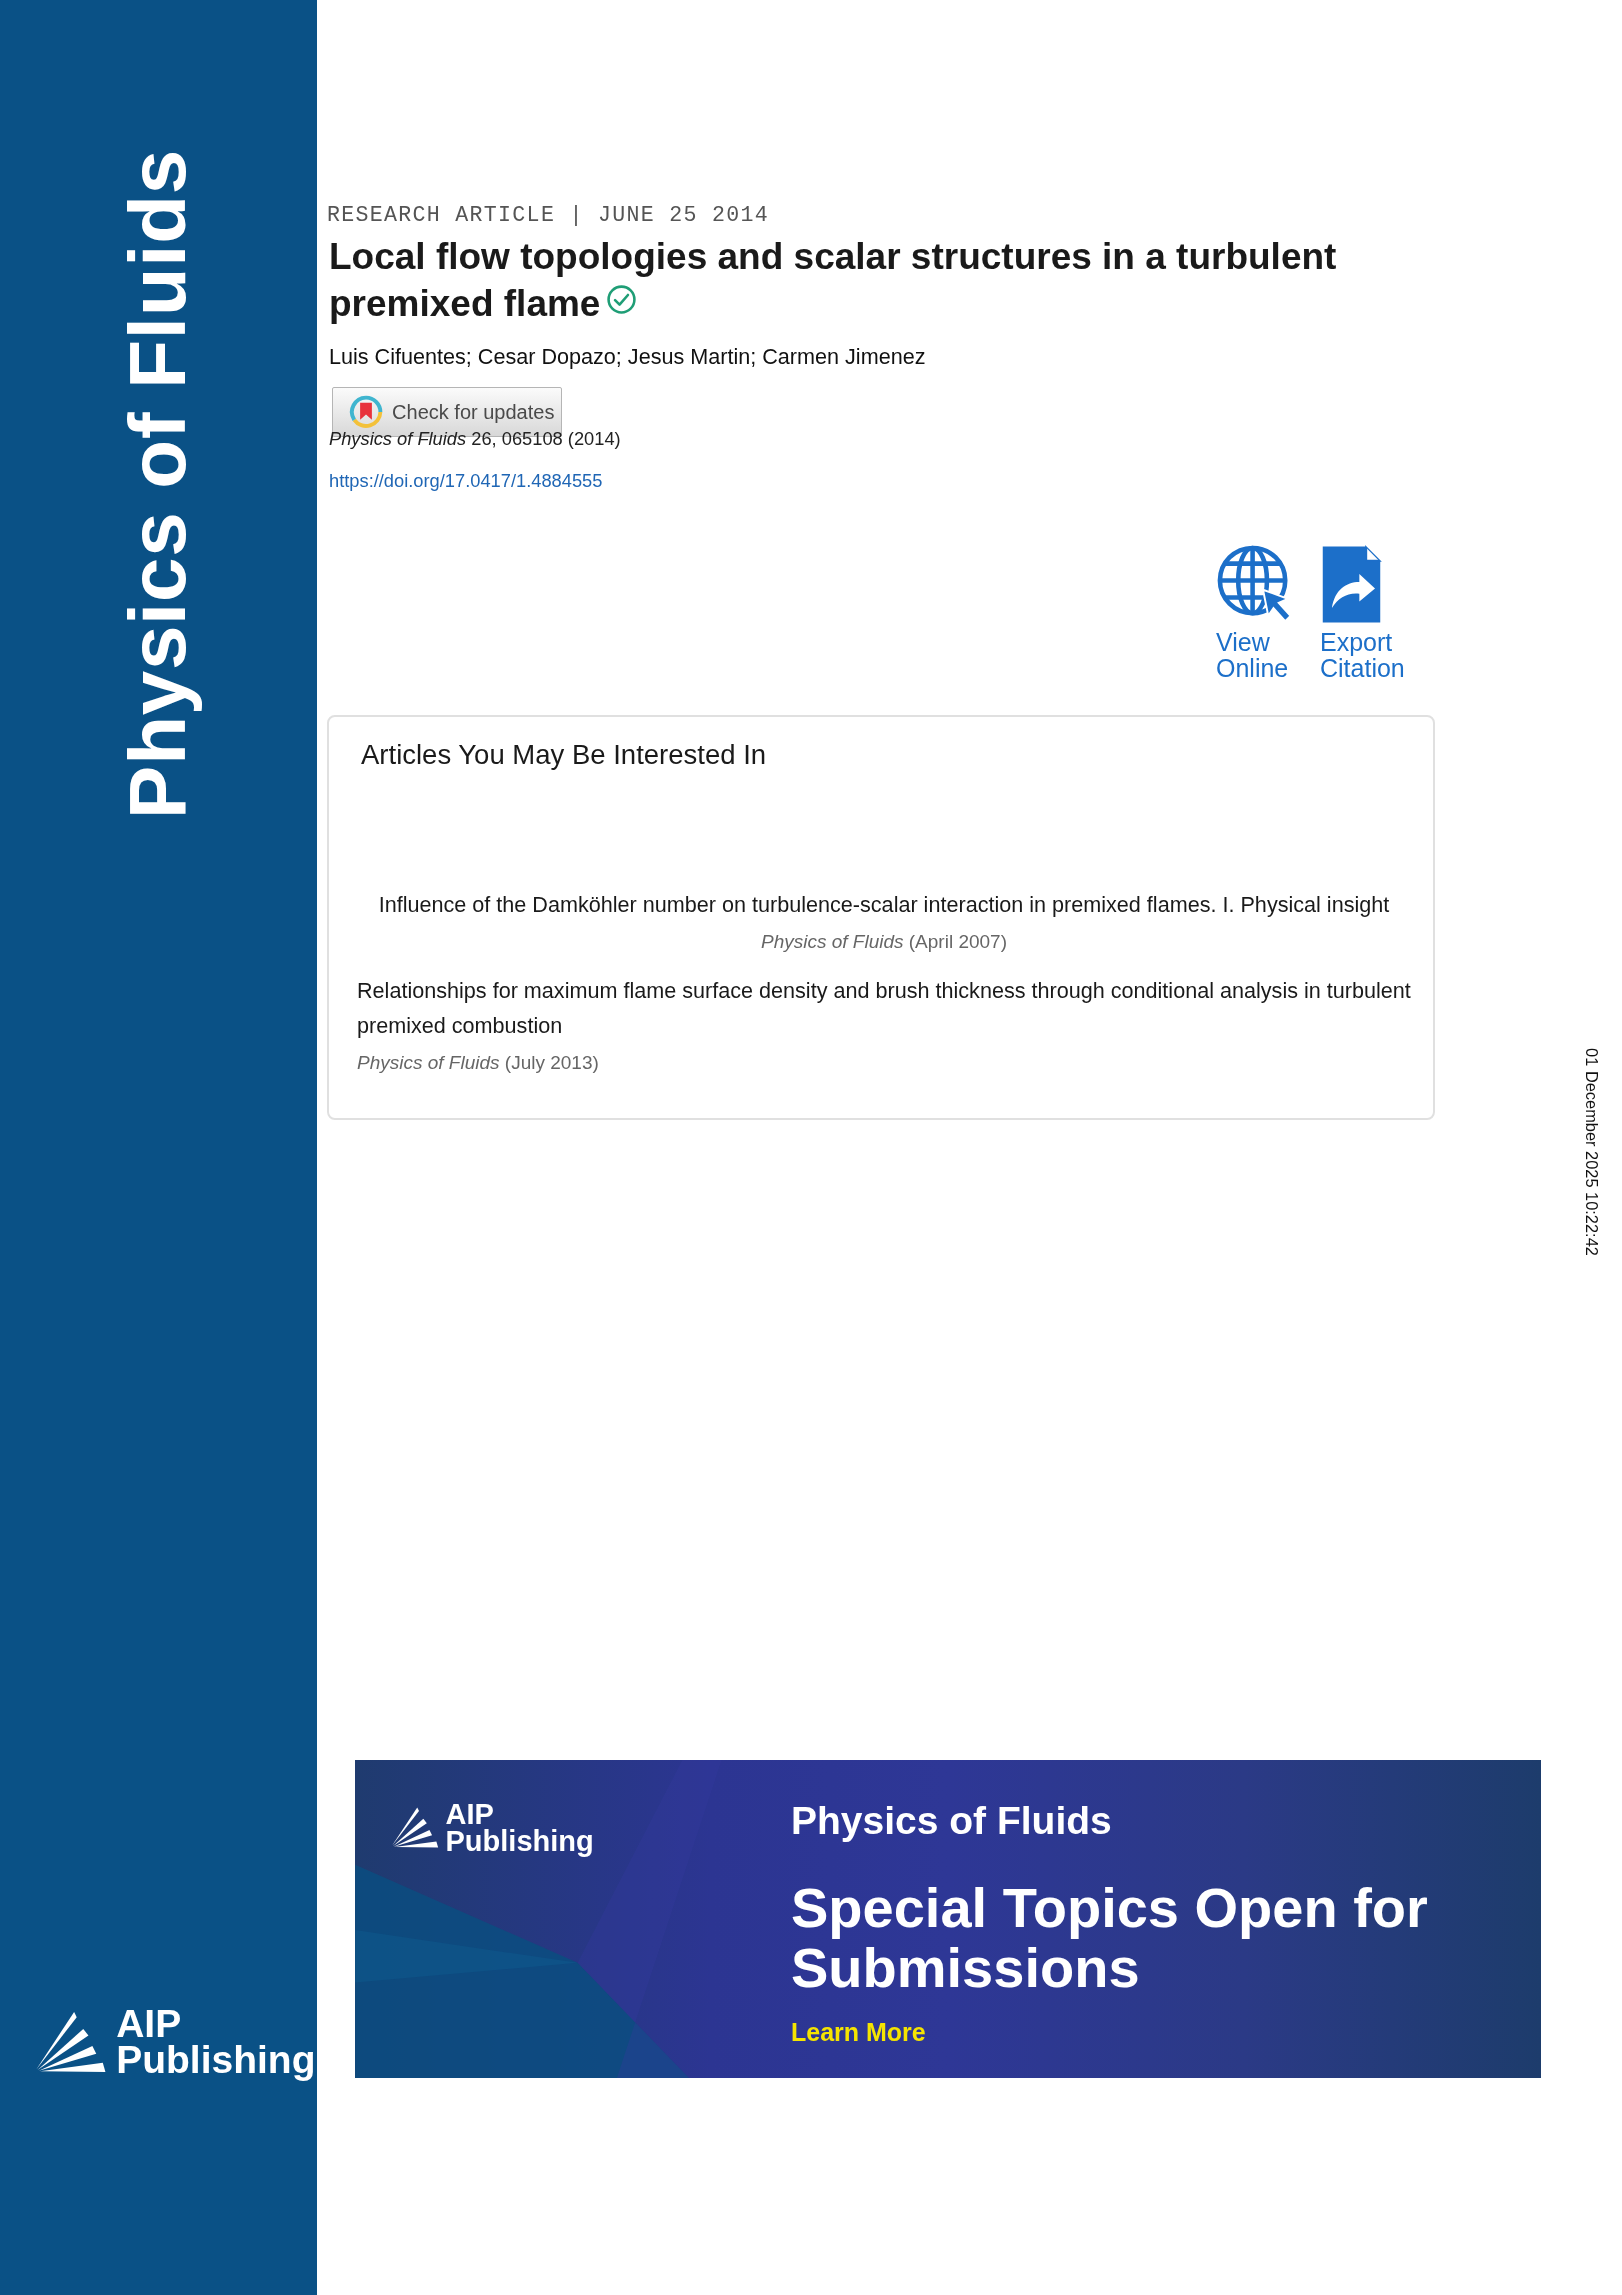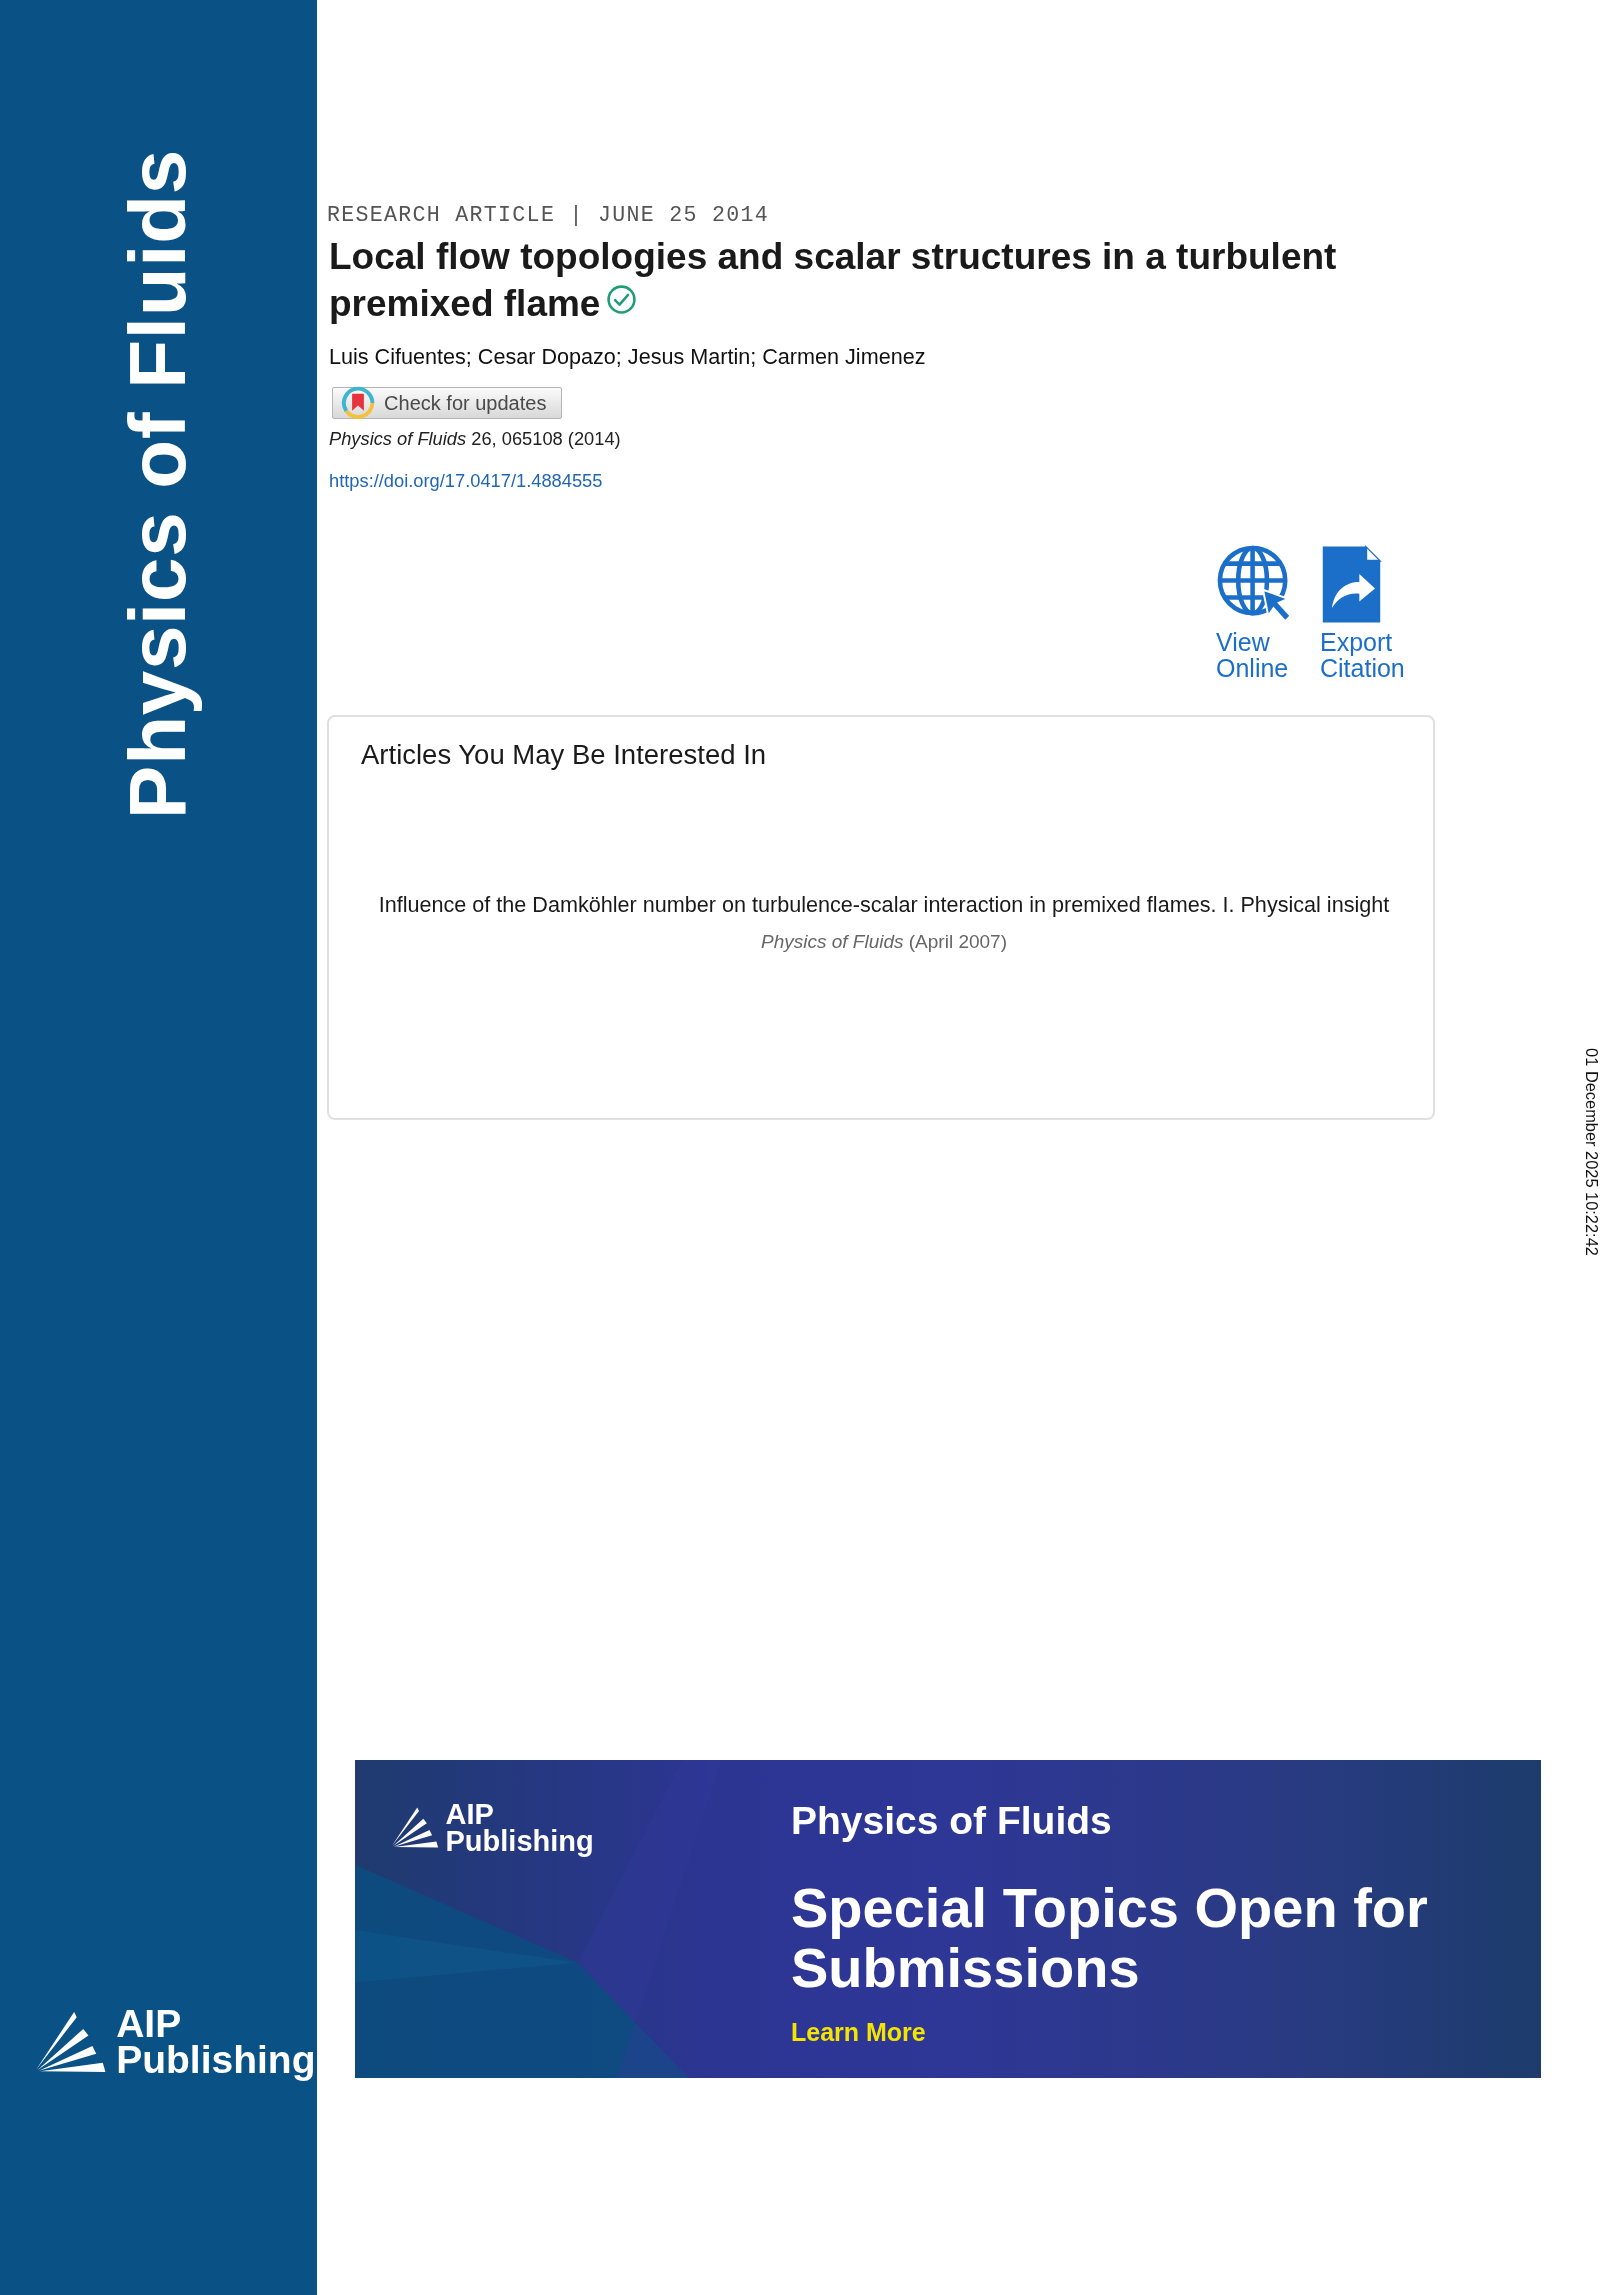--- a/index.html
+++ b/index.html
@@ -31,24 +31,24 @@
   }
   .title {
     position: absolute; left: 329px; top: 233px; width: 1112px;
     font-size: 37px; font-weight: bold; line-height: 47px; color: #1a1a1a;
   }
   .verified-icon { display: inline-block; vertical-align: middle; margin-left: 5.2px; position: relative; top: -3.9px; }
   .authors {
     position: absolute; left: 329px; top: 344px; font-size: 21.6px; color: #111;
   }
   .updates-btn {
-    position: absolute; left: 332px; top: 387px; width: 230px; height: 32px;
+    position: absolute; left: 332px; top: 387px; width: 230px; height: 50px;
     border: 1.3px solid #b5b5b5; border-radius: 2px; box-sizing: border-box;
     background: linear-gradient(#fbfbfb, #d8d8d8);
-    display: flex; align-items: center; cursor: pointer;
+    display: flex; align-items: center; cursor: pointer; padding-left: 8px;
   }
   .updates-btn .label { font-size: 20px; color: #4a4a4a; margin-left: 9.2px; }
   .citation { position: absolute; left: 329px; top: 428px; font-size: 18.3px; color: #222; }
   .citation i { font-style: italic; }
   .doi { position: absolute; left: 329px; top: 470px; font-size: 18.3px; color: #1f66b5; text-decoration: none; }
 
   .action {
     position: absolute; top: 544px; text-align: left; color: #1c6fc9;
     font-size: 25px; line-height: 26px; cursor: pointer;
   }
@@ -158,20 +158,24 @@
   <span class="lbl">Export</span>
   <span class="lbl">Citation</span>
 </div>
 
 <div class="related">
   <h2>Articles You May Be Interested In</h2>
   <div class="rel-item" style="top:170px;text-align:center;">
     <div class="rel-title">Influence of the Damköhler number on turbulence-scalar interaction in premixed flames. I. Physical insight</div>
     <div class="rel-src"><i>Physics of Fluids</i><span> (April 2007)</span></div>
   </div>
+  <div class="rel-item" style="top:256px;">
+    <div class="rel-title">Relationships for maximum flame surface density and brush thickness through conditional analysis in turbulent premixed combustion</div>
+    <div class="rel-src"><i>Physics of Fluids</i><span> (July 2013)</span></div>
+  </div>
 </div>
 
 <div class="timestamp">01 December 2025 10:22:42</div>
 
 <div class="banner">
   <svg class="banner-bg" width="1186" height="318" viewBox="0 0 1812 486">
     <polygon points="0,160 340,310 510,486 0,486" fill="#0a4e80" opacity="0.85"></polygon>
     <polygon points="0,260 340,310 0,340" fill="#0d5a8e" opacity="0.5"></polygon>
     <polygon points="340,310 500,0 560,0 400,486 510,486" fill="#343a9e" opacity="0.35"></polygon>
   </svg>

